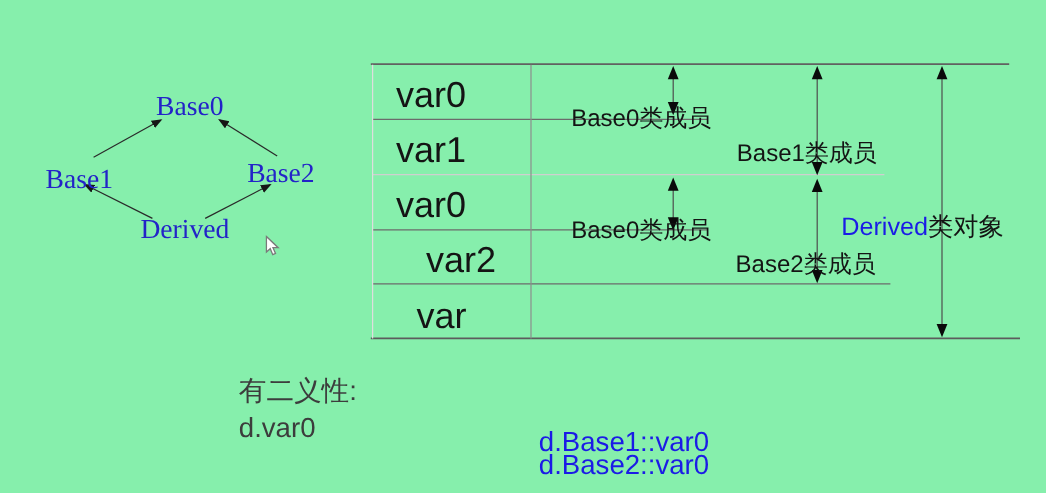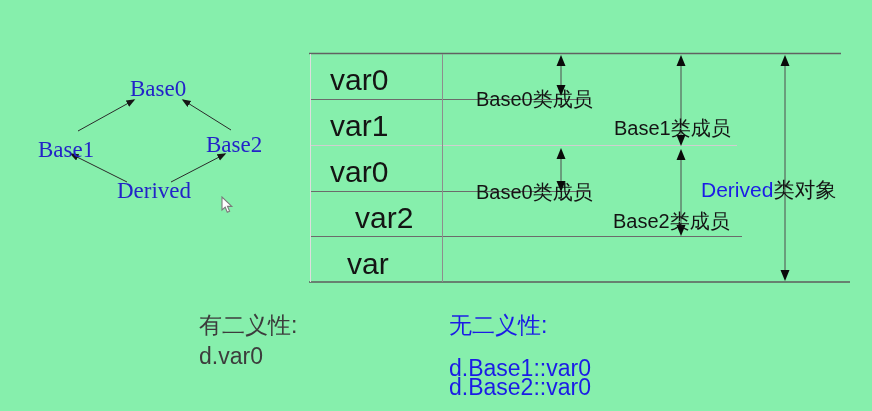--- a/index.html
+++ b/index.html
@@ -105,21 +105,20 @@
   <div class="ann" style="left:614px;top:93px;">Base1类成员</div>
   <div class="ann" style="left:476px;top:157px;">Base0类成员</div>
   <div class="ann" style="left:613px;top:186px;">Base2类成员</div>
   <div class="ann" style="left:701px;top:154px;font-size:21px;">
     <span class="blue">Derived</span><span>类对象</span>
   </div>
 
   <div class="note-line note-gray" style="left:199px;top:314px;">有二义性:</div>
   <div class="note-line note-gray" style="left:199px;top:345px;">d.var0</div>
 
-  <div class="note-line note-blue" style="left:449px;top:314px;">无二义性:</div>
   <div class="note-line note-blue" style="left:449px;top:357px;">d.Base1::var0</div>
   <div class="note-line note-blue" style="left:449px;top:376px;">d.Base2::var0</div>
 
   <svg class="abs" style="left:221px;top:196px;" width="14" height="18" viewBox="0 0 14 18">
     <path d="M1,1 L1,14 L4.2,11.2 L6.3,16.2 L8.6,15.2 L6.5,10.4 L10.8,10.4 Z" fill="#ffffff" stroke="#7a7a7a" stroke-width="1.1"></path>
   </svg>
 
 </div>
 
 </body></html>

